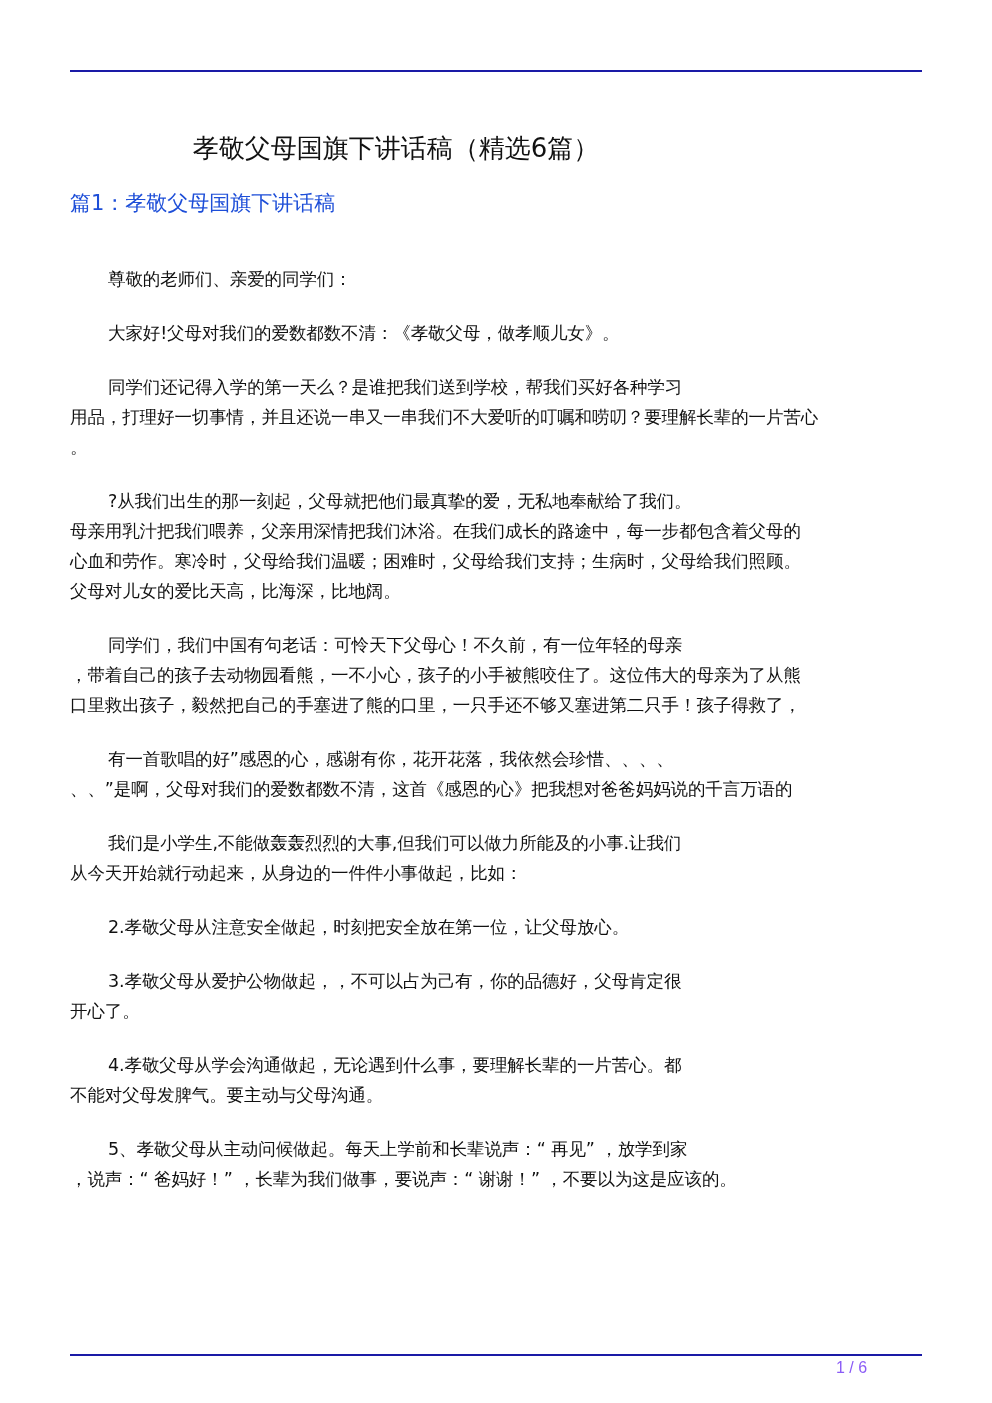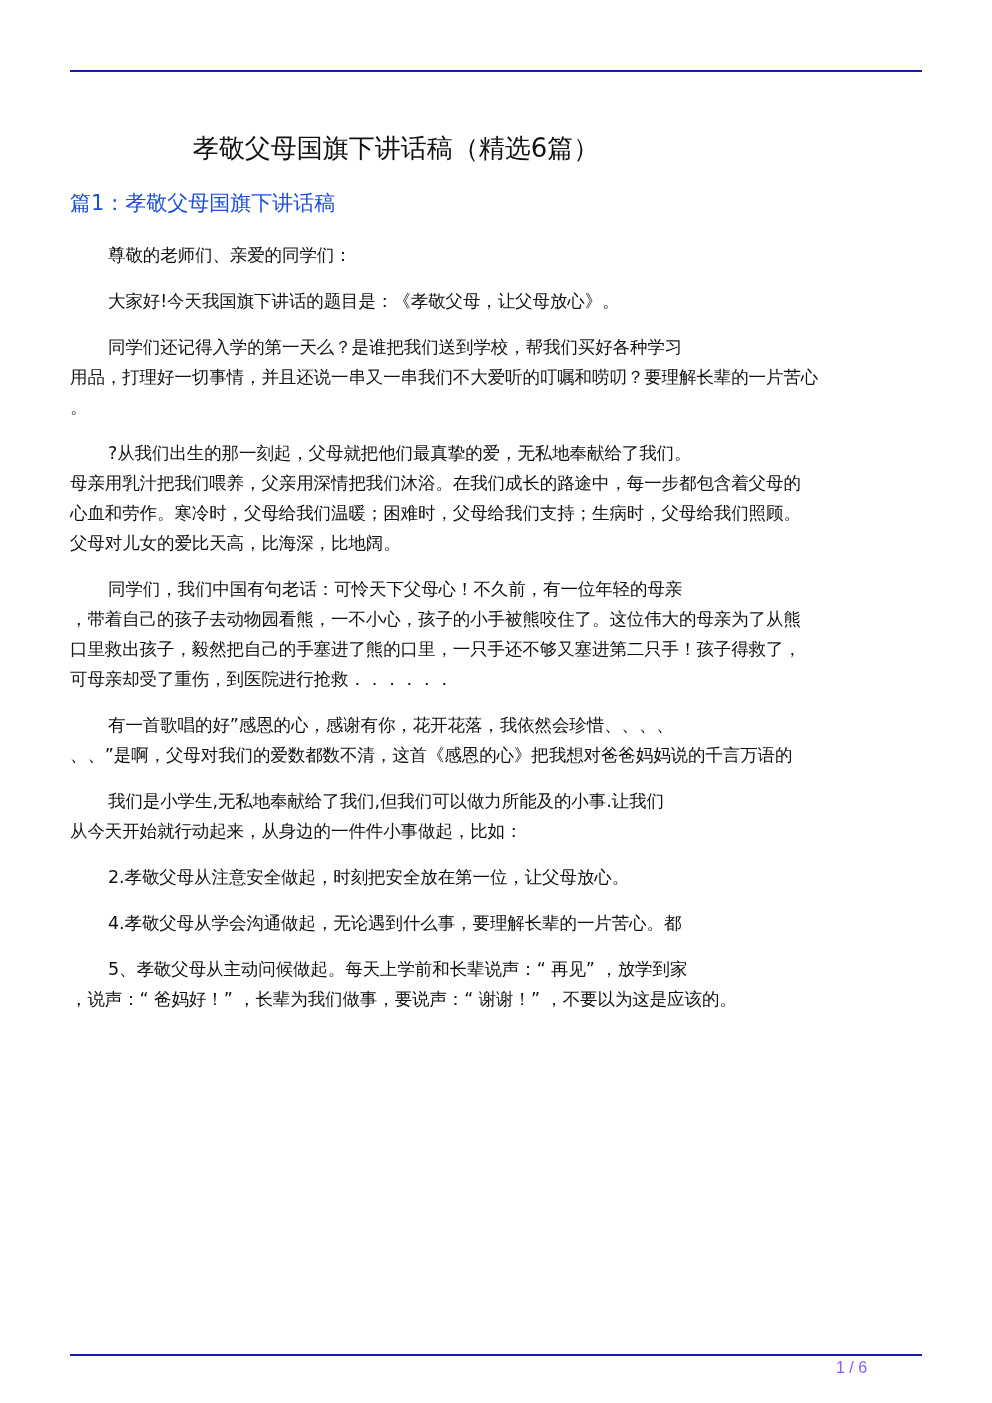--- a/index.html
+++ b/index.html
@@ -53,20 +53,21 @@
     font-size: 17.5px;
     line-height: 30px;
     letter-spacing: -0.1px;
   }
   .para .line {
     display: block;
     white-space: nowrap;
   }
   .para .line.first {
     padding-left: 38px;
+    margin-top: 24px;
   }
   .page-num {
     position: absolute;
     top: 1357px;
     left: 836px;
     font-size: 16px;
     line-height: 22px;
     color: #8b5cf6;
     font-family: "Liberation Sans", sans-serif;
   }
@@ -78,52 +79,56 @@
 
 <div class="doc-title">孝敬父母国旗下讲话稿（精选6篇）</div>
 
 <div class="section-heading">篇1：孝敬父母国旗下讲话稿</div>
 
 <div class="body">
   <p class="para">
     <span class="line first">尊敬的老师们、亲爱的同学们：</span>
   </p>
   <p class="para">
-    <span class="line first">大家好!今天我国旗下讲话的题目是：《孝敬父母，让父母放心》。</span>
+    <span class="line first">大家好!父母对我们的爱数都数不清：《孝敬父母，做孝顺儿女》。</span>
   </p>
   <p class="para">
     <span class="line first">同学们还记得入学的第一天么？是谁把我们送到学校，帮我们买好各种学习</span>
     <span class="line">用品，打理好一切事情，并且还说一串又一串我们不大爱听的叮嘱和唠叨？要理解长辈的一片苦心</span>
     <span class="line">。</span>
   </p>
   <p class="para">
     <span class="line first">?从我们出生的那一刻起，父母就把他们最真挚的爱，无私地奉献给了我们。</span>
     <span class="line">母亲用乳汁把我们喂养，父亲用深情把我们沐浴。在我们成长的路途中，每一步都包含着父母的</span>
     <span class="line">心血和劳作。寒冷时，父母给我们温暖；困难时，父母给我们支持；生病时，父母给我们照顾。</span>
     <span class="line">父母对儿女的爱比天高，比海深，比地阔。</span>
   </p>
   <p class="para">
     <span class="line first">同学们，我们中国有句老话：可怜天下父母心！不久前，有一位年轻的母亲</span>
     <span class="line">，带着自己的孩子去动物园看熊，一不小心，孩子的小手被熊咬住了。这位伟大的母亲为了从熊</span>
     <span class="line">口里救出孩子，毅然把自己的手塞进了熊的口里，一只手还不够又塞进第二只手！孩子得救了，</span>
-    <span class="line">可母亲却受了重伤，到医院进行抢救．．．．．．</span>
   </p>
   <p class="para">
     <span class="line first">有一首歌唱的好”感恩的心，感谢有你，花开花落，我依然会珍惜、、、、</span>
     <span class="line">、、”是啊，父母对我们的爱数都数不清，这首《感恩的心》把我想对爸爸妈妈说的千言万语的</span>
   </p>
   <p class="para">
-    <span class="line first">我们是小学生,无私地奉献给了我们,但我们可以做力所能及的小事.让我们</span>
+    <span class="line first">我们是小学生,不能做轰轰烈烈的大事,但我们可以做力所能及的小事.让我们</span>
     <span class="line">从今天开始就行动起来，从身边的一件件小事做起，比如：</span>
   </p>
   <p class="para">
     <span class="line first">2.孝敬父母从注意安全做起，时刻把安全放在第一位，让父母放心。</span>
   </p>
   <p class="para">
+    <span class="line first">3.孝敬父母从爱护公物做起，，不可以占为己有，你的品德好，父母肯定很</span>
+    <span class="line">开心了。</span>
+  </p>
+  <p class="para">
     <span class="line first">4.孝敬父母从学会沟通做起，无论遇到什么事，要理解长辈的一片苦心。都</span>
+    <span class="line">不能对父母发脾气。要主动与父母沟通。</span>
   </p>
   <p class="para">
     <span class="line first">5、孝敬父母从主动问候做起。每天上学前和长辈说声：“ 再见” ，放学到家</span>
     <span class="line">，说声：“ 爸妈好！” ，长辈为我们做事，要说声：“ 谢谢！” ，不要以为这是应该的。</span>
   </p>
 </div>
 
 <div class="rule bottom"></div>
 
 <div class="page-num">1 / 6</div>

